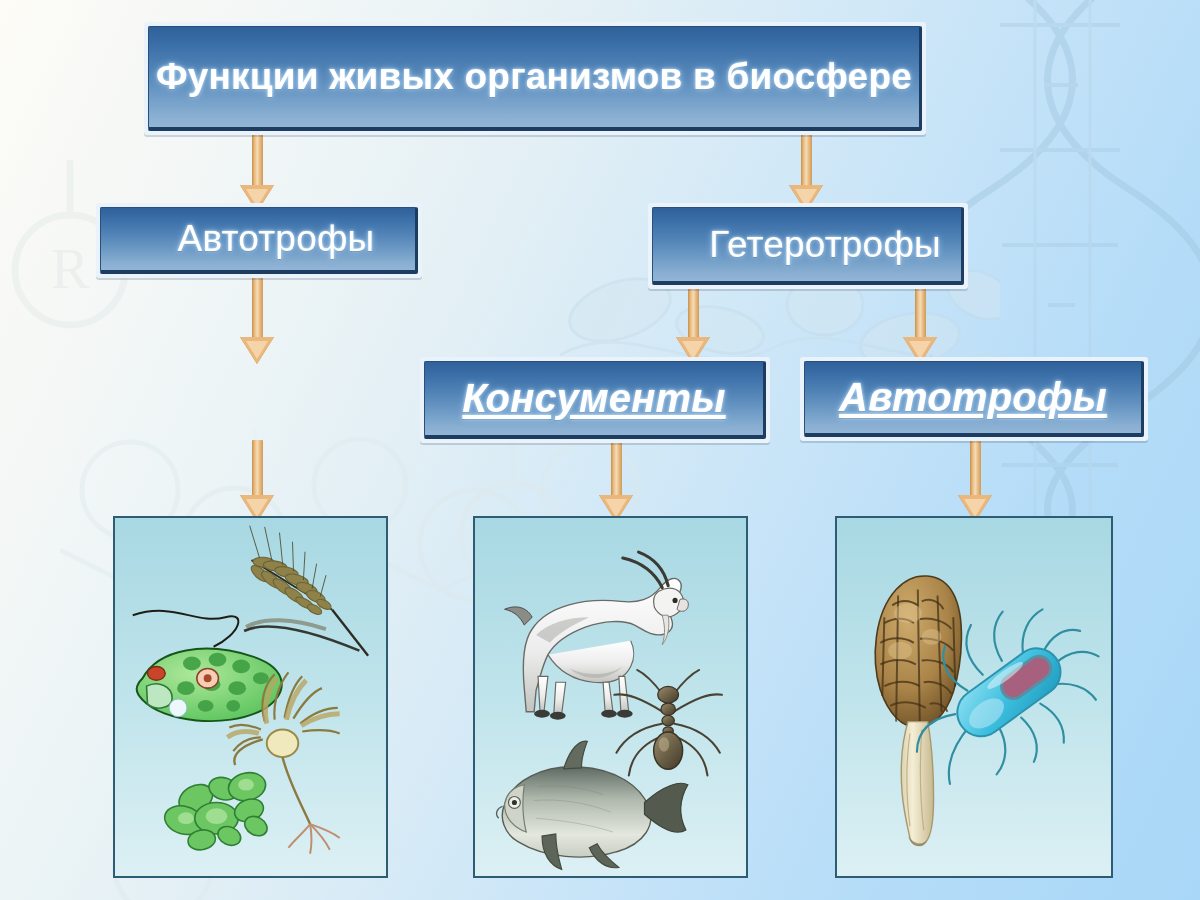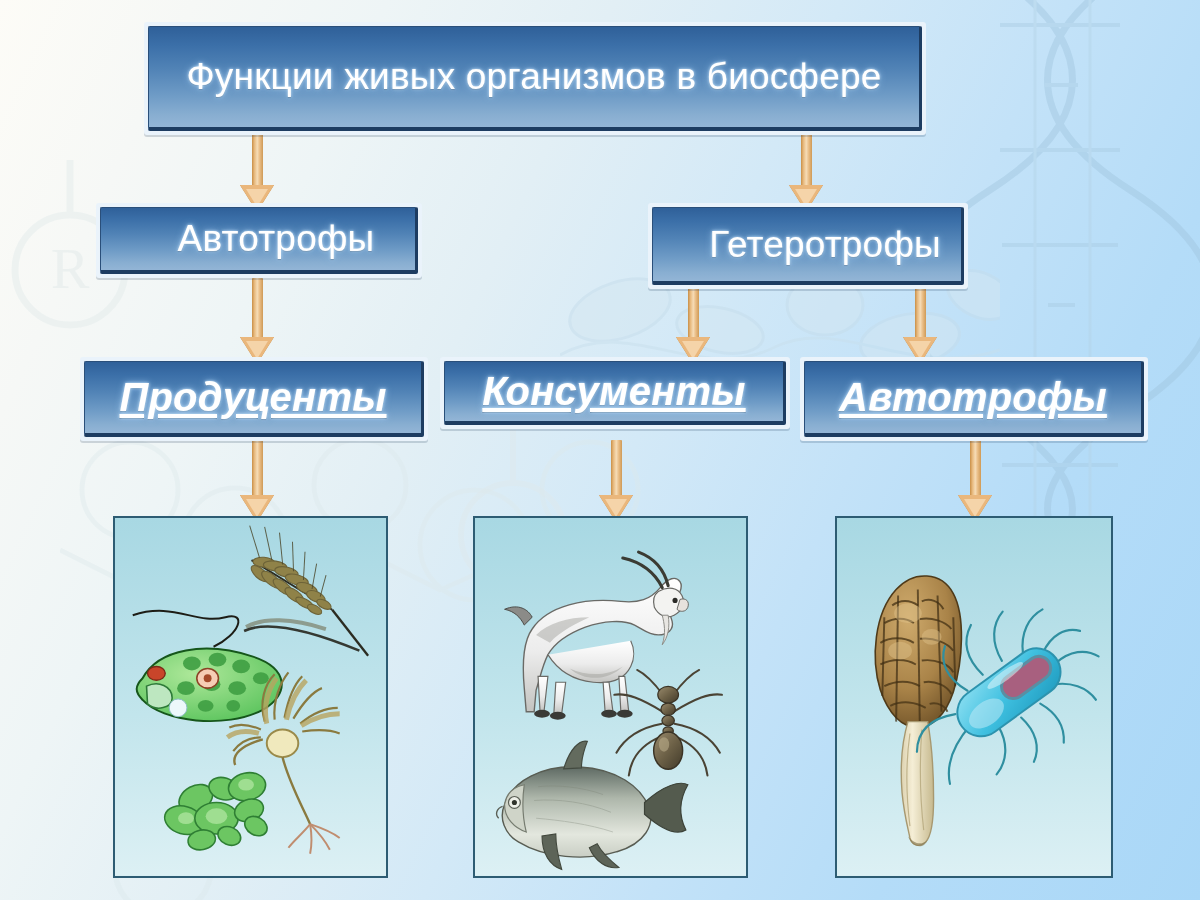--- a/index.html
+++ b/index.html
@@ -259,45 +259,40 @@
     <div class="head"></div>
     <div class="head-hl"></div>
   </div>
 
   <div class="arrow" style="left:955px; top:440px; width:40px; height:82px;">
     <div class="shaft" style="height:56px;"></div>
     <div class="head"></div>
     <div class="head-hl"></div>
   </div>
 
-  <div class="node title" style="left:144px; top:22px; width:782px; height:113px;">
+  <div class="node title" style="left:144px; top:22px; width:782px; height:113px;font-weight:bold;">
     <div class="inner">
       <span class="label">Функции живых организмов в биосфере</span>
     </div>
   </div>
 
   <div class="node level2" style="left:96px; top:203px; width:326px; height:75px;">
     <div class="inner">
       <span class="label">Автотрофы</span>
     </div>
   </div>
 
   <div class="node level2" style="left:648px; top:203px; width:320px; height:86px;">
     <div class="inner">
       <span class="label">Гетеротрофы</span>
     </div>
   </div>
 
-  <div class="node level3" style="left:80px; top:357px; width:348px; height:84px;">
-    <div class="inner">
-      <span class="label">Продуценты</span>
-    </div>
-  </div>
-
-  <div class="node level3" style="left:440px; top:357px; width:350px; height:72px;">
+
+  <div class="node level3" style="left:420px; top:357px; width:350px; height:86px;">
     <div class="inner">
       <span class="label">Консументы</span>
     </div>
   </div>
 
   <div class="node level3" style="left:800px; top:357px; width:348px; height:84px;">
     <div class="inner">
       <span class="label">Автотрофы</span>
     </div>
   </div>

